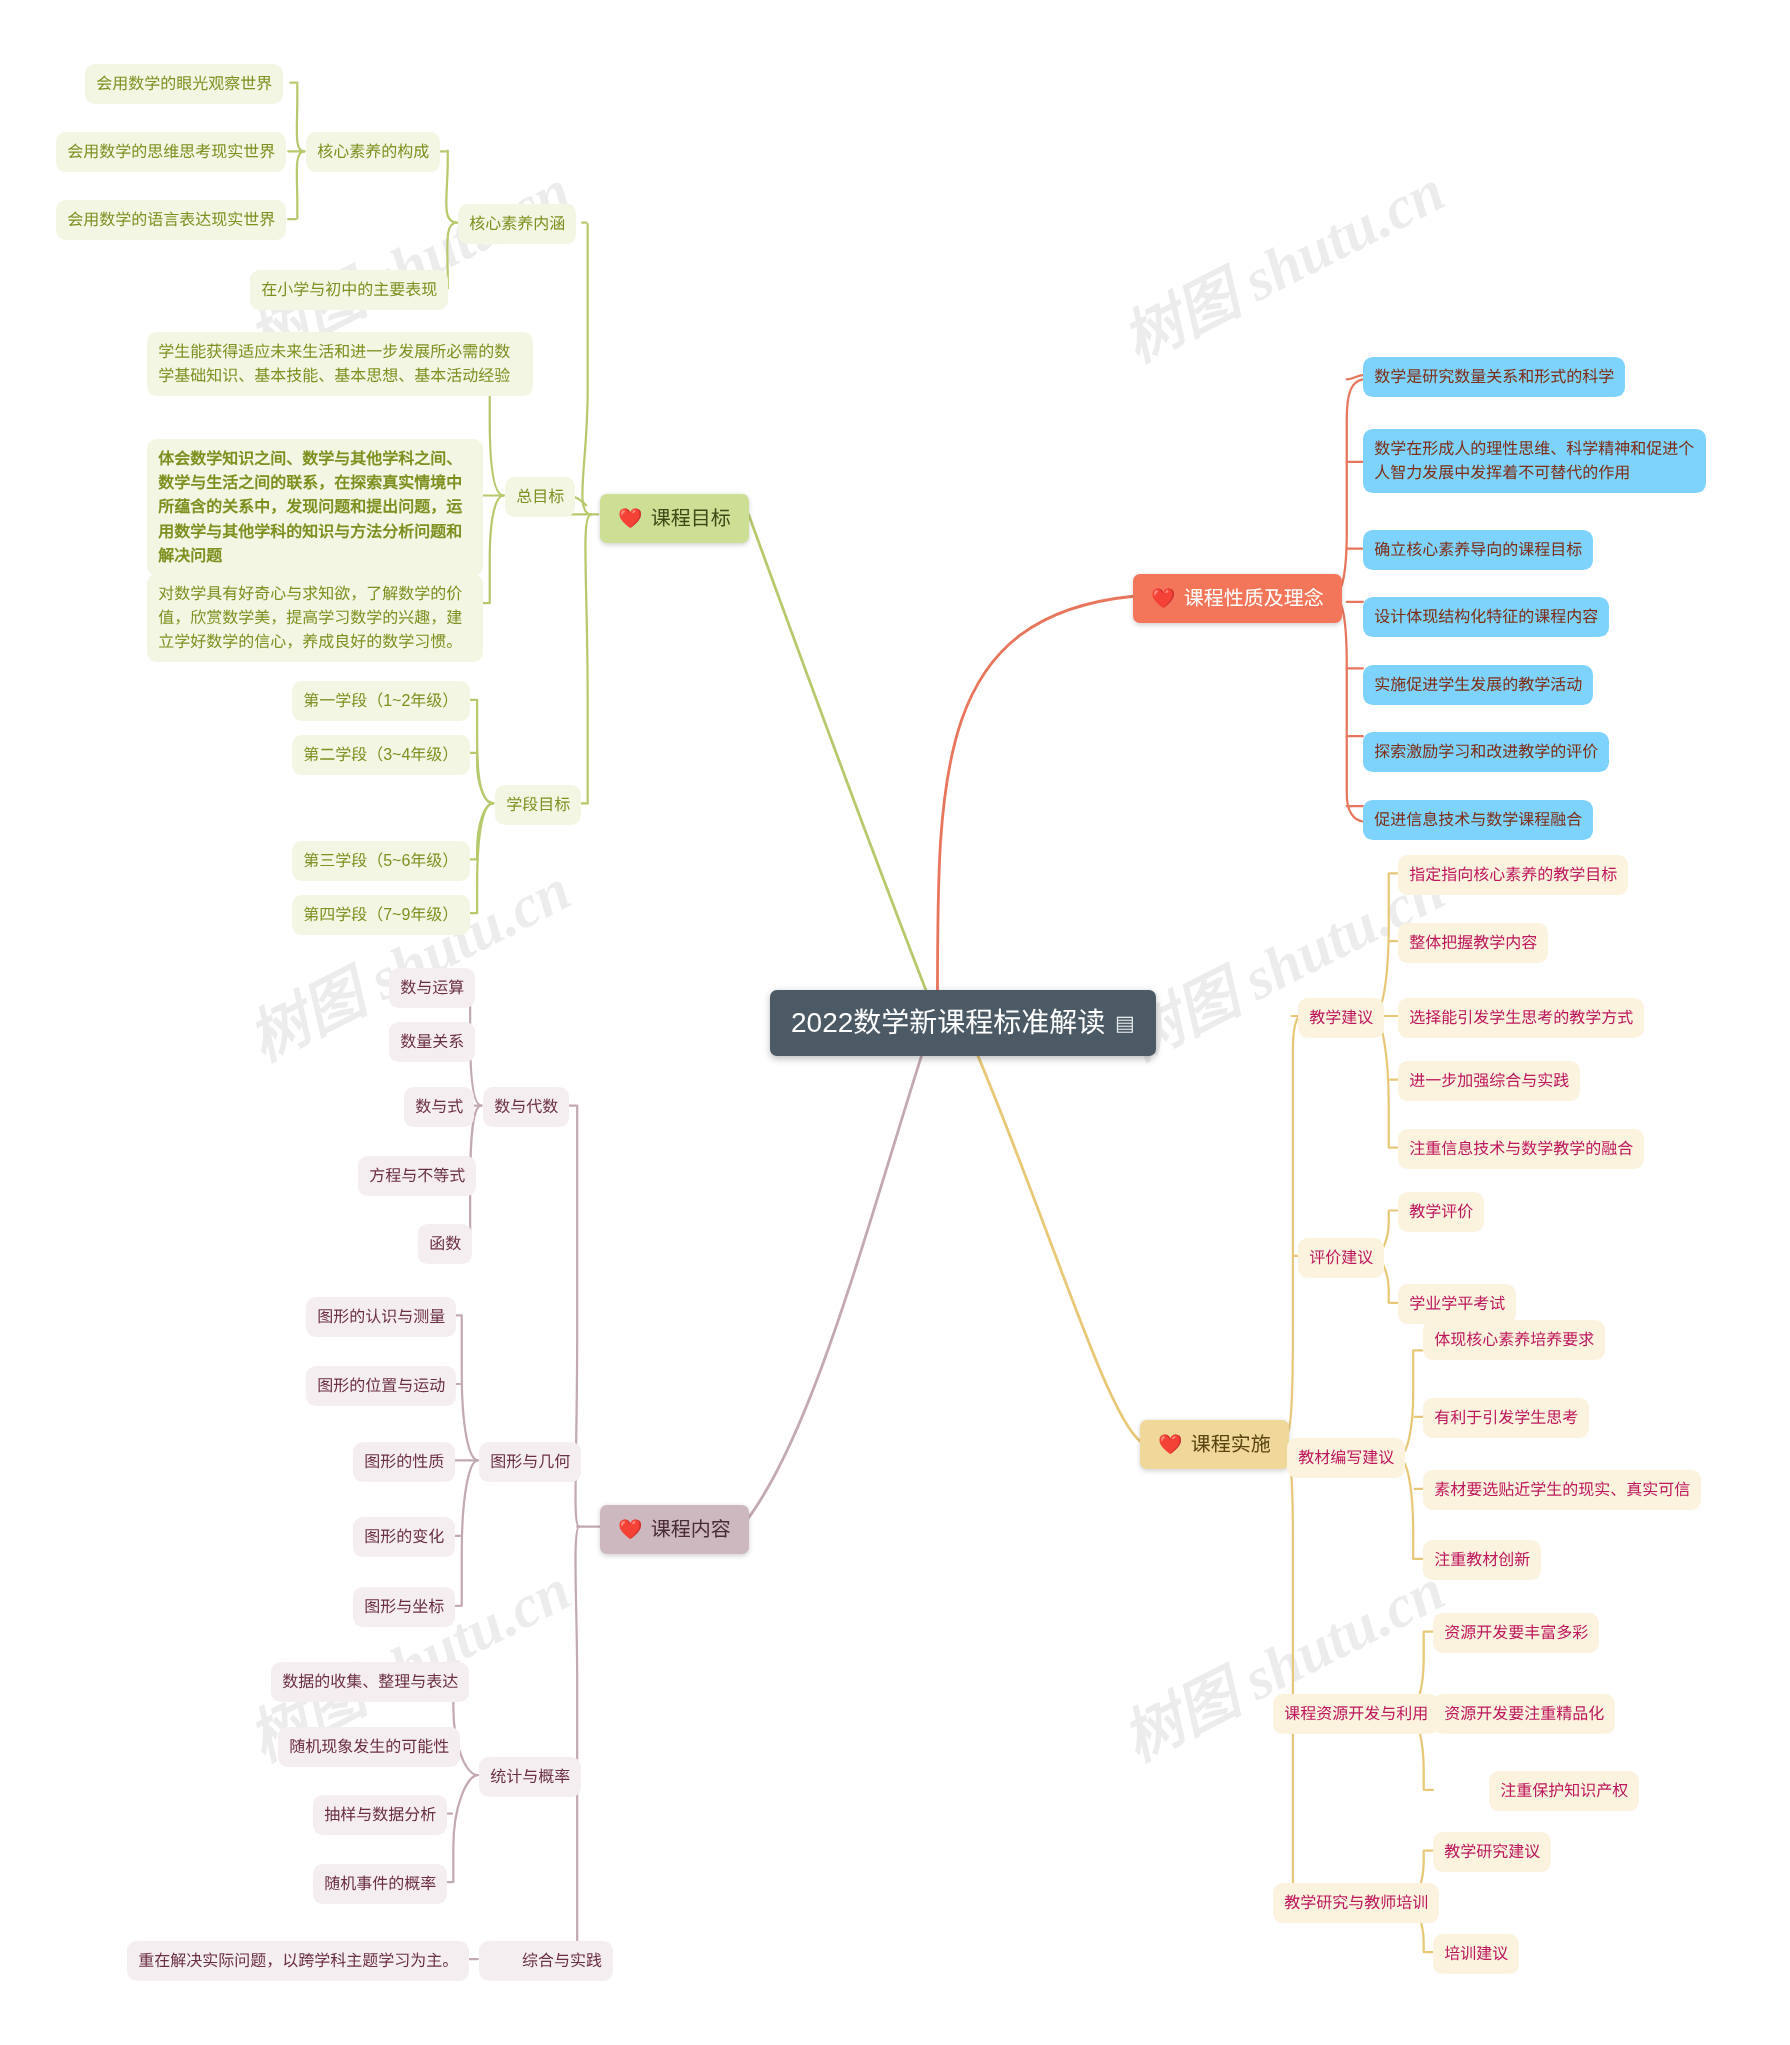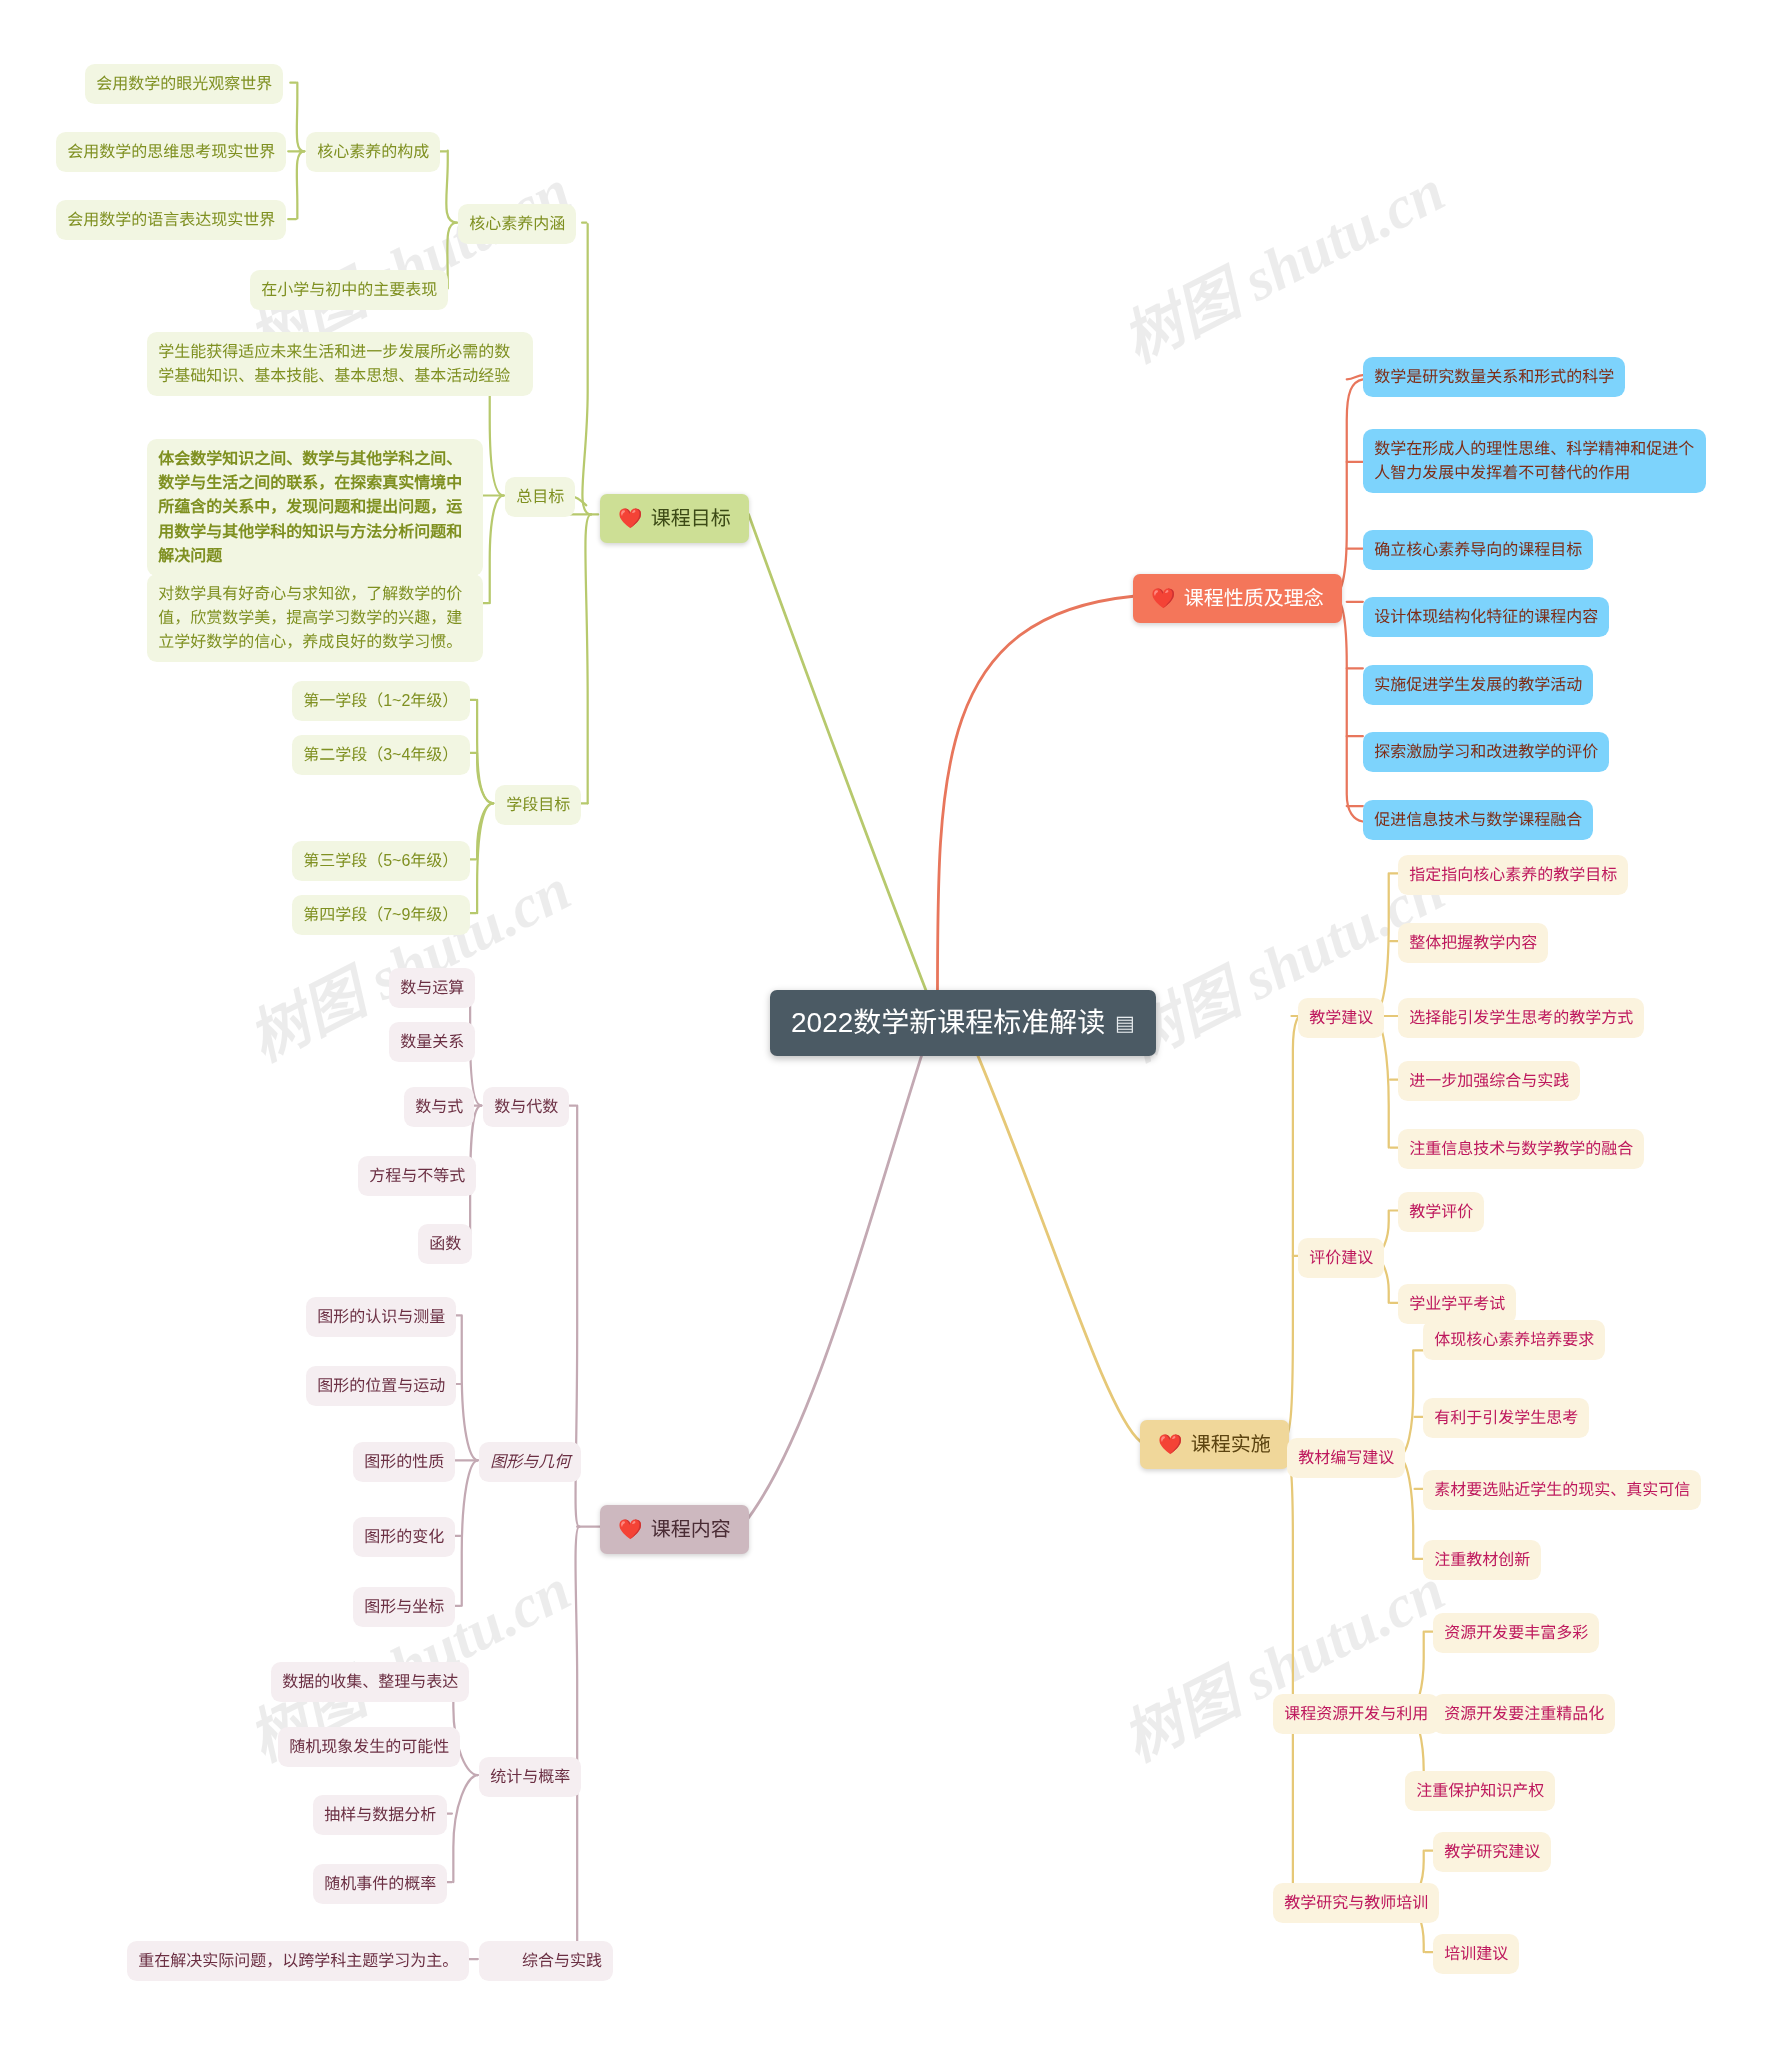--- a/index.html
+++ b/index.html
@@ -322,21 +322,21 @@
   <div class="node n mauve" style="left:404px;top:1087px;">
     <span class="txt">数与式</span>
   </div>
   <div class="node n mauve" style="left:358px;top:1156px;">
     <span class="txt">方程与不等式</span>
   </div>
   <div class="node n mauve" style="left:418px;top:1224px;">
     <span class="txt">函数</span>
   </div>
 
-  <div class="node n mauve" style="left:479px;top:1442px;font-style:italic;">
+  <div class="node n mauve" style="left:479px;top:1442px;">
     <span class="txt">图形与几何</span>
   </div>
   <div class="node n mauve" style="left:306px;top:1297px;">
     <span class="txt">图形的认识与测量</span>
   </div>
   <div class="node n mauve" style="left:306px;top:1366px;">
     <span class="txt">图形的位置与运动</span>
   </div>
   <div class="node n mauve" style="left:353px;top:1442px;">
     <span class="txt">图形的性质</span>
@@ -423,21 +423,21 @@
 
   <div class="node n amber" style="left:1273px;top:1694px;">
     <span class="txt">课程资源开发与利用</span>
   </div>
   <div class="node n amber" style="left:1433px;top:1613px;">
     <span class="txt">资源开发要丰富多彩</span>
   </div>
   <div class="node n amber" style="left:1433px;top:1694px;">
     <span class="txt">资源开发要注重精品化</span>
   </div>
-  <div class="node n amber" style="left:1405px;top:1771px;">
+  <div class="node n amber" style="left:1489px;top:1771px;">
     <span class="txt">注重保护知识产权</span>
   </div>
 
   <div class="node n amber" style="left:1273px;top:1883px;">
     <span class="txt">教学研究与教师培训</span>
   </div>
   <div class="node n amber" style="left:1433px;top:1832px;">
     <span class="txt">教学研究建议</span>
   </div>
   <div class="node n amber" style="left:1433px;top:1934px;">

